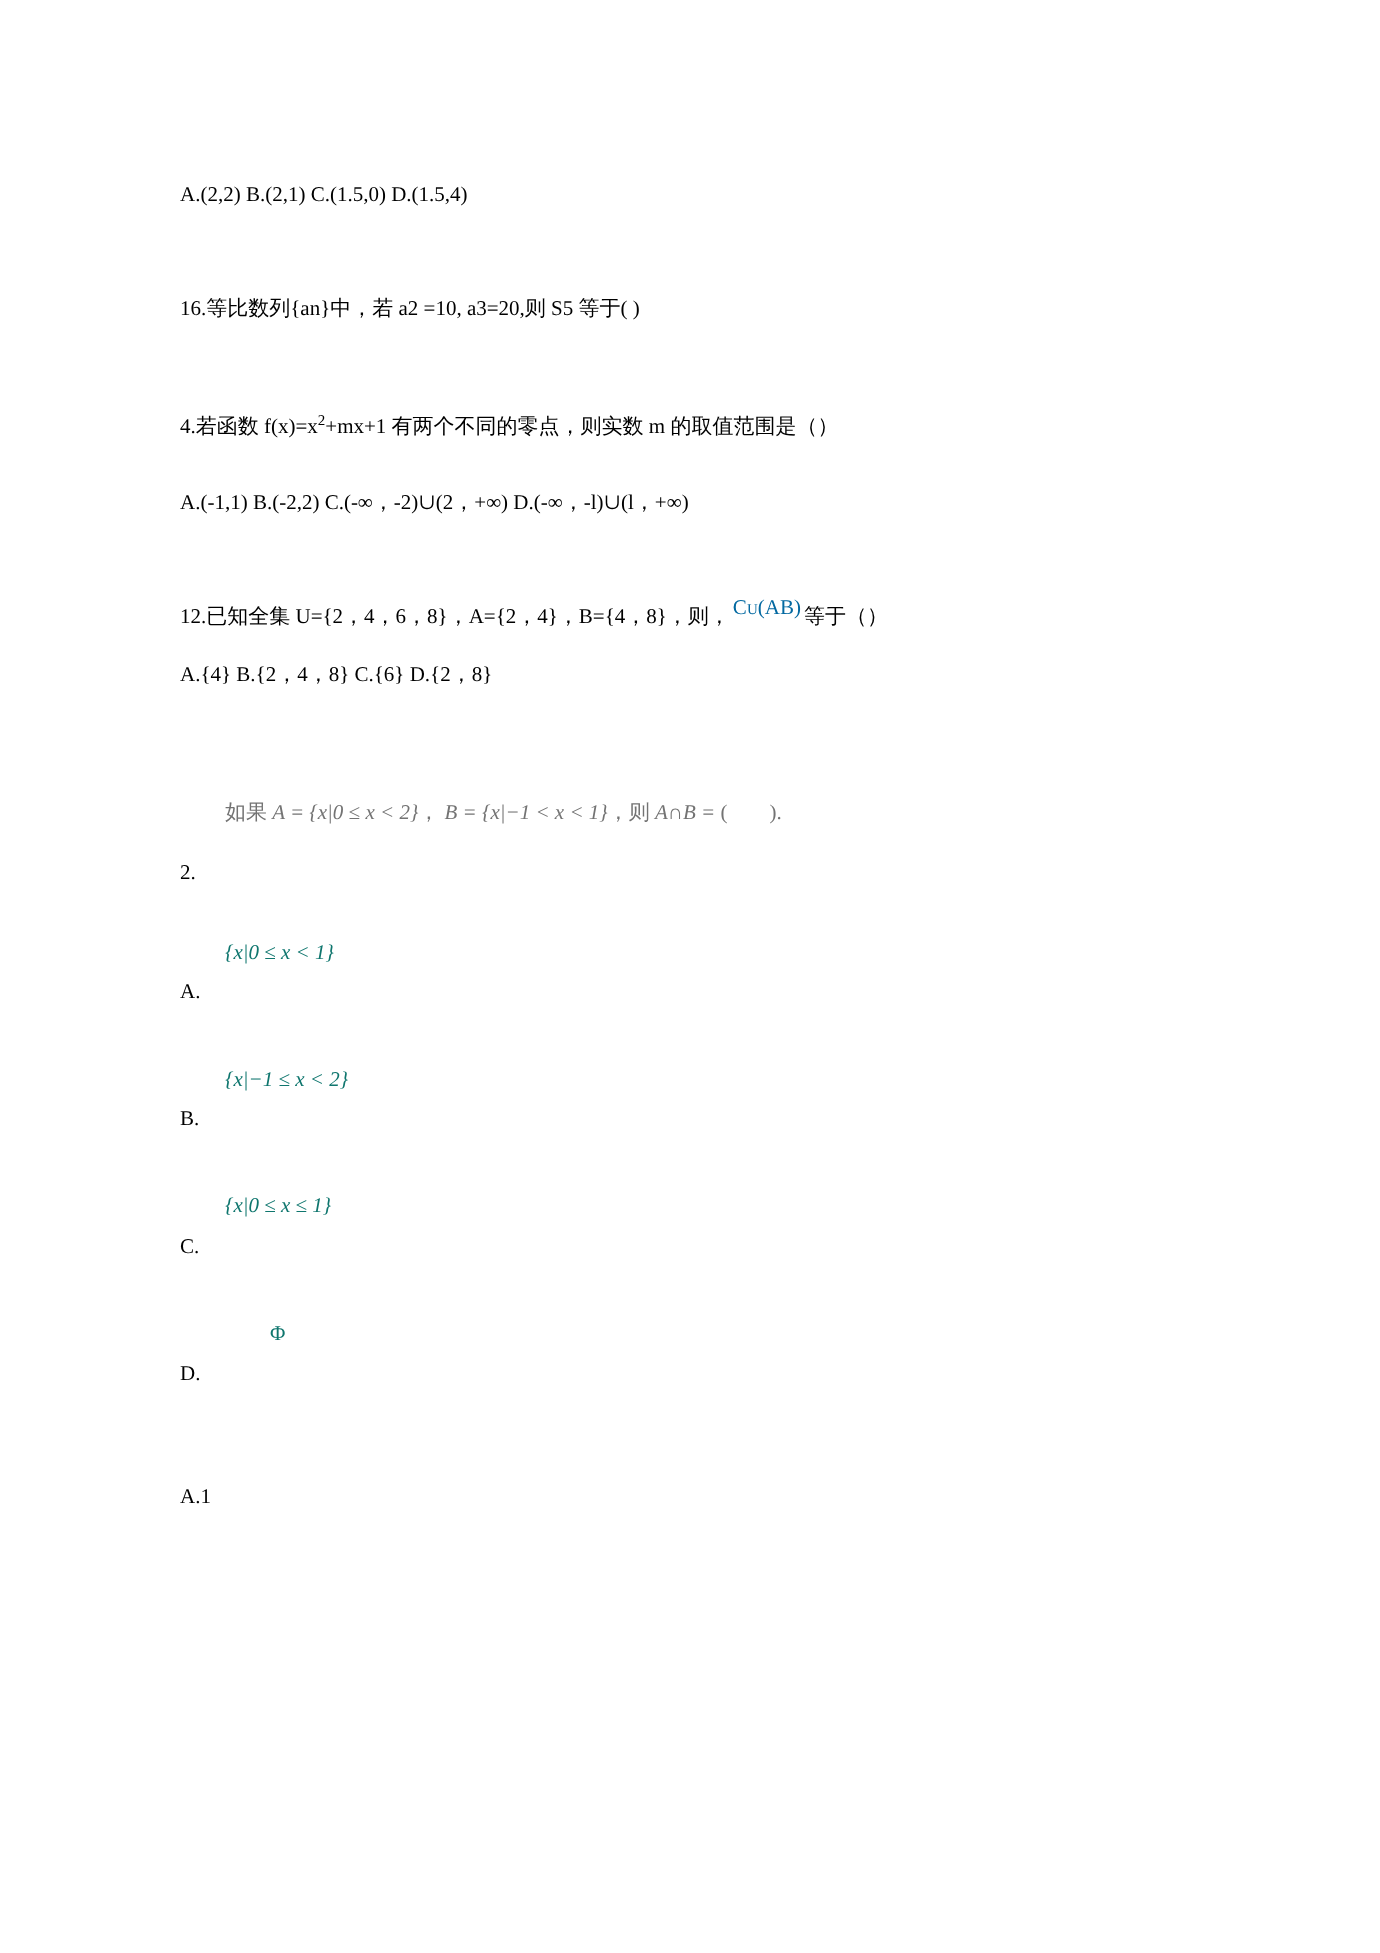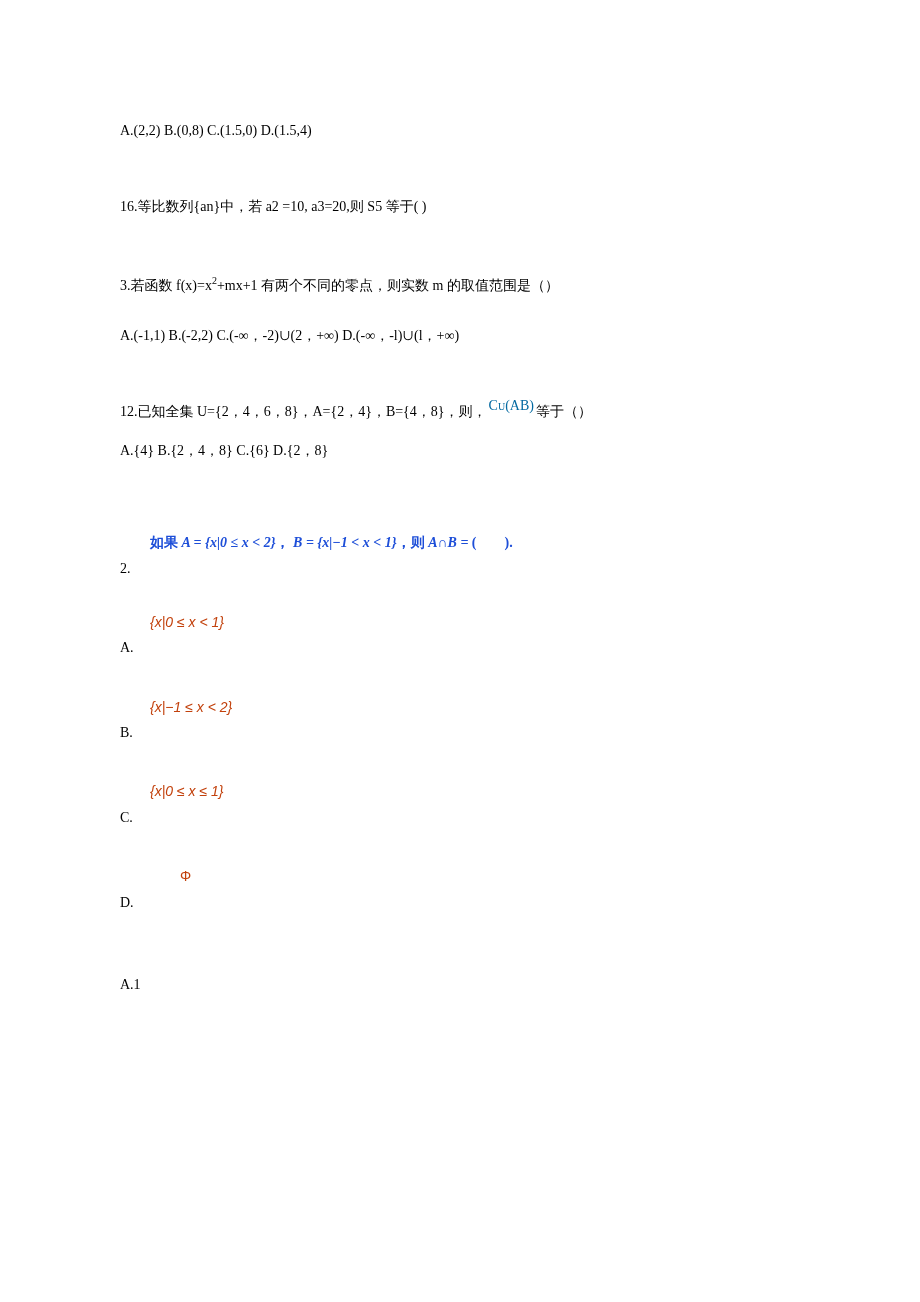--- a/index.html
+++ b/index.html
@@ -17,37 +17,36 @@
       padding: 120px 120px 40px 120px;
       line-height: 1.6;
     }
     .question-block {
       margin-bottom: 54px;
     }
     .line {
       margin-bottom: 8px;
     }
     .math-line-grey {
-      color: #c2410c;
-      font-family: Liberation Sans, sans-serif;
+      color: #0f766e;
+      font-family: Liberation Serif, serif;
       padding-left: 30px;
       margin-bottom: 4px;
     }
     .math-line-grey.phi {
       padding-left: 60px;
     }
     .label-under {
       margin-top: 4px;
     }
     .q13-stem-text {
       padding-left: 30px;
-      color: #1d4ed8;
+      color: #737373;
       font-family: "Times New Roman", serif;
-      margin-bottom: 4px;
-      font-weight: bold;
+      margin-bottom: 18px;
     }
     .q13-stem-text .cn {
       font-family: "SimSun", serif;
     }
     .sup {
       font-size: 10px;
       vertical-align: super;
     }
     .q12-inline {
       display: inline-flex;
@@ -64,30 +63,30 @@
       font-size: 10px;
     }
     .opt-group {
       margin-bottom: 36px;
     }
   </style>
 </head>
 <body>
 
 <div class="question-block">
-  <div class="line">A.(2,2) B.(0,8) C.(1.5,0) D.(1.5,4)</div>
+  <div class="line">A.(2,2) B.(2,1) C.(1.5,0) D.(1.5,4)</div>
 </div>
 
 <div class="question-block">
   <div class="line">16.等比数列{an}中，若 a2 =10, a3=20,则 S5 等于( )</div>
 </div>
 
 <div class="question-block">
   <div class="line">
-    <span>3.若函数 f(x)=x</span><span class="sup">2</span><span>+mx+1 有两个不同的零点，则实数 m 的取值范围是（）</span>
+    <span>4.若函数 f(x)=x</span><span class="sup">2</span><span>+mx+1 有两个不同的零点，则实数 m 的取值范围是（）</span>
   </div>
   <div class="line" style="margin-top:28px;">A.(-1,1) B.(-2,2) C.(-∞，-2)∪(2，+∞) D.(-∞，-l)∪(l，+∞)</div>
 </div>
 
 <div class="question-block">
   <div class="line q12-inline">
     <span>12.已知全集 U={2，4，6，8}，A={2，4}，B={4，8}，则，</span>
     <span class="complement-expr">C<span class="sub">U</span>(AB)</span>
     <span>等于（）</span>
   </div>

